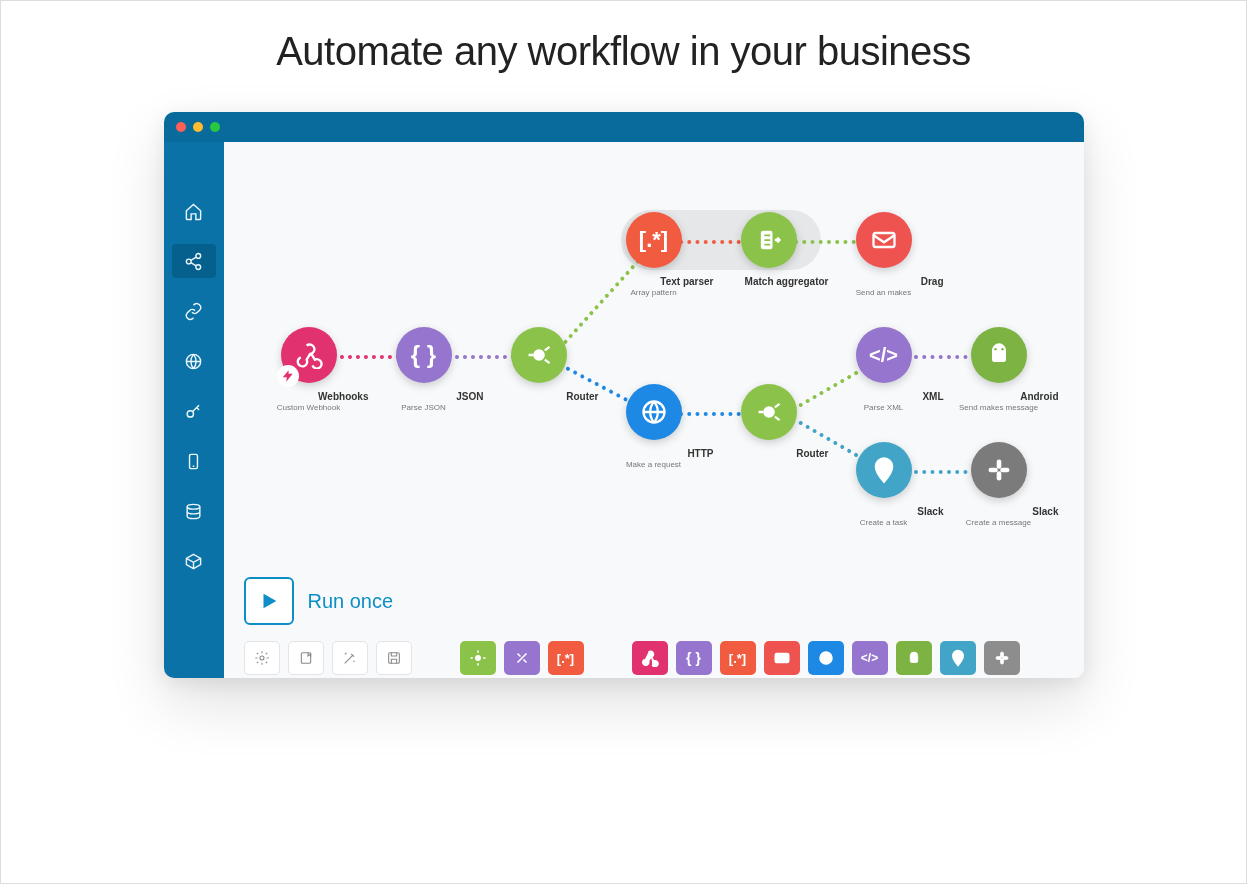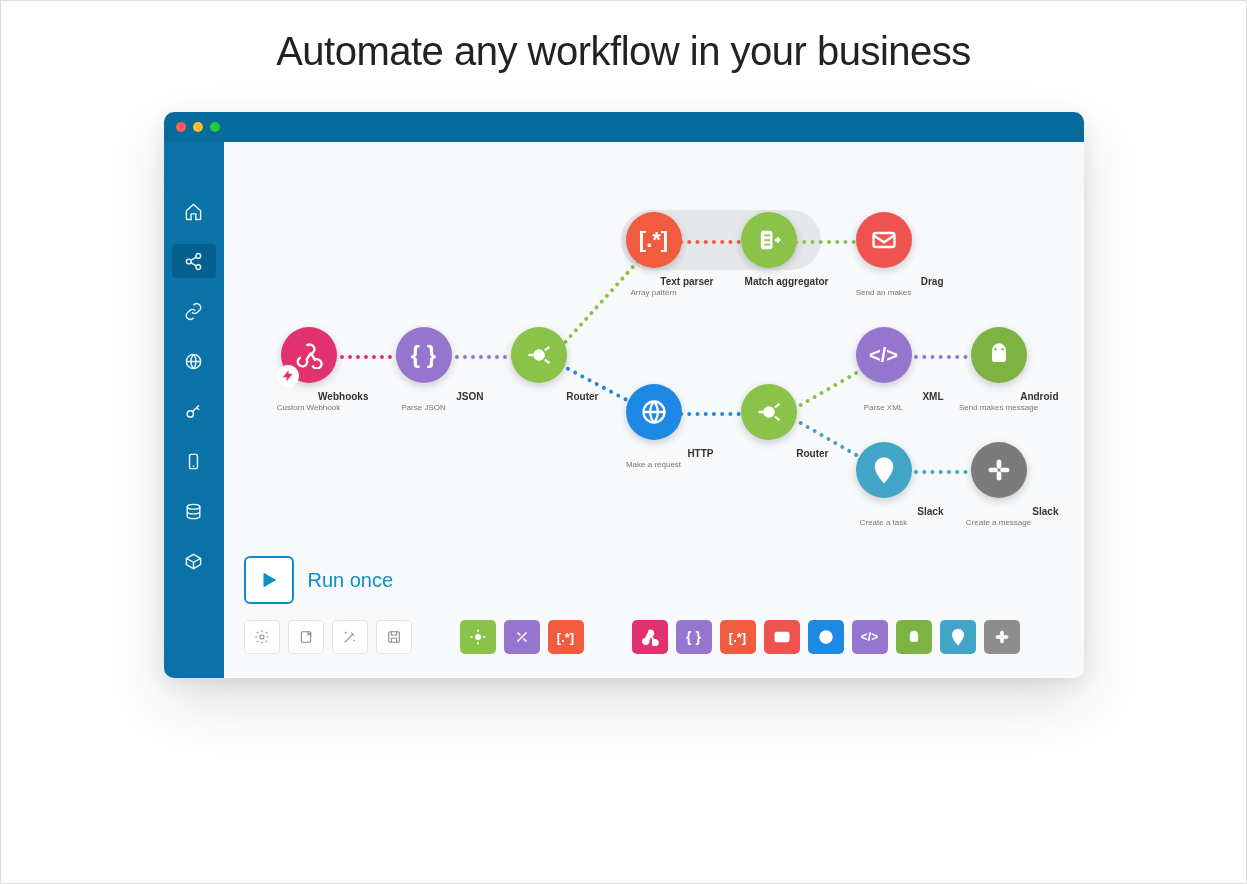--- a/index.html
+++ b/index.html
@@ -29,21 +29,21 @@
 .node { position: absolute; text-align: center; width: 120px; transform: translateX(-60px); }
 .node-circle { width: 56px; height: 56px; border-radius: 50%; margin: 0 auto; display: flex; align-items: center; justify-content: center; color: #fff; position: relative; box-shadow: 0 3px 8px rgba(0,0,0,0.18); }
 .node-circle svg { width: 28px; height: 28px; fill: currentColor; }
 .node-title { font-size: 10px; font-weight: 700; color: #333; margin-top: 8px; text-align: right; }
 .node-sub { font-size: 8px; color: #777; margin-top: 1px; }
 
 .pill { position: absolute; height: 60px; border-radius: 30px; background: rgba(0,0,0,0.07); }
 
 .connector { position: absolute; height: 4px; border-top: 4px dotted; transform-origin: left center; }
 
-.bottombar { position: absolute; left: 20px; bottom: 24px; right: 20px; }
+.bottombar { position: absolute; left: 20px; bottom: 3px; right: 20px; }
 .runrow { display: flex; align-items: center; gap: 14px; margin-bottom: 16px; }
 .runbtn { width: 50px; height: 48px; border-radius: 6px; border: 2px solid #0d8ec7; display: flex; align-items: center; justify-content: center; cursor: pointer; background: #fff; }
 .runbtn svg { width: 22px; height: 22px; fill: #0d8ec7; }
 .runtext { color: #0d8ec7; font-size: 20px; }
 .iconrow { display: flex; align-items: center; gap: 8px; }
 .iconrow .spacer { width: 32px; }
 .tool { width: 36px; height: 34px; border-radius: 5px; display: flex; align-items: center; justify-content: center; cursor: pointer; }
 .tool.gray { background: #fff; border: 1px solid #e2e4e7; color: #888; }
 .tool.gray svg { width: 16px; height: 16px; stroke: #888; fill: none; stroke-width: 1.6; }
 .tool.color svg { width: 18px; height: 18px; fill: #fff; stroke: #fff; }

